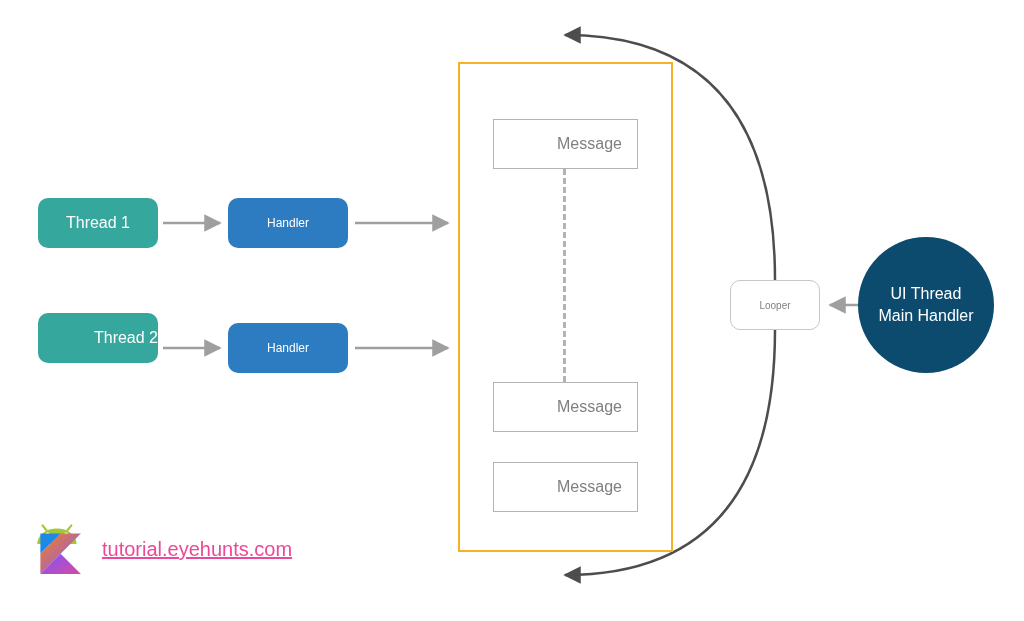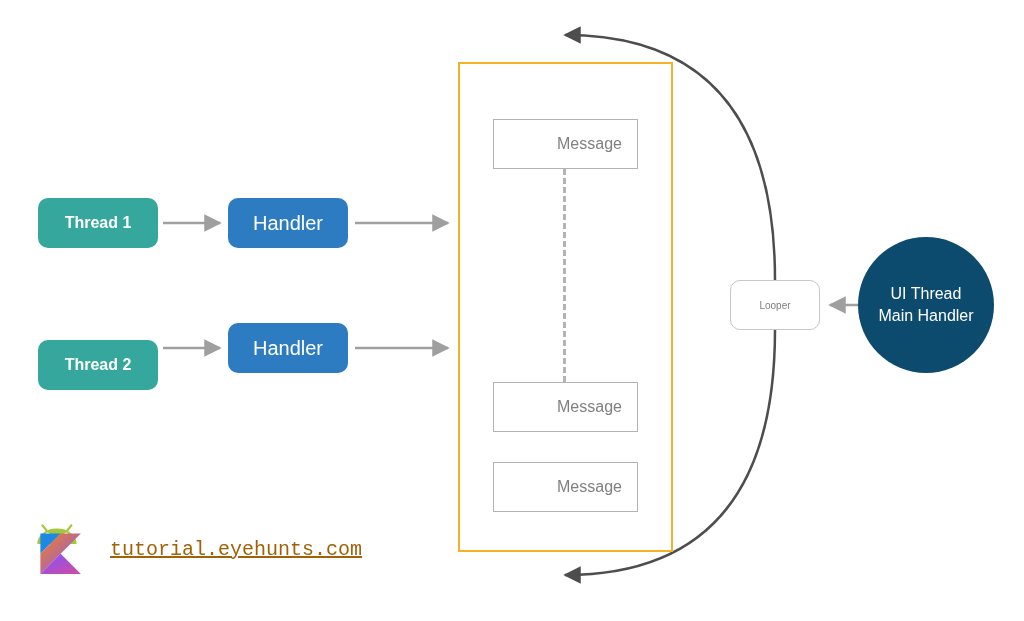--- a/index.html
+++ b/index.html
@@ -21,34 +21,34 @@
       position: absolute;
       width: 120px;
       height: 50px;
       background: #35a79c;
       border-radius: 10px;
       display: flex;
       align-items: center;
       justify-content: center;
       color: #ffffff;
       font-size: 16px;
-      font-weight: 700;
+      font-weight: 400;
     }
     
     .handler-pill {
       position: absolute;
       width: 120px;
       height: 50px;
       background: #2d7cc1;
       border-radius: 10px;
       display: flex;
       align-items: center;
       justify-content: center;
       color: #ffffff;
-      font-size: 20px;
+      font-size: 12px;
       font-weight: 400;
     }
     
     .message-queue {
       position: absolute;
       left: 458px;
       top: 62px;
       width: 215px;
       height: 490px;
       border: 2.5px solid #f5b226;
@@ -120,26 +120,25 @@
     .kotlin-logo {
       position: absolute;
       left: 28px;
       top: 515px;
       width: 62px;
       height: 62px;
     }
     
     .url-text {
       position: absolute;
-      left: 110px;
+      left: 102px;
       top: 538px;
       font-size: 20px;
-      color: #a16207;
+      color: #ec4899;
       text-decoration: underline;
-      font-family: Liberation Mono, monospace;
     }
     
     .svg-overlay {
       position: absolute;
       top: 0; left: 0;
       width: 1024px; height: 621px;
       pointer-events: none;
     }
   </style>
 </head>
@@ -172,21 +171,21 @@
   </svg>
 
   <div class="thread-pill" style="left:38px; top:198px;">
     <span>Thread 1</span>
   </div>
 
   <div class="handler-pill" style="left:228px; top:198px;">
     <span>Handler</span>
   </div>
 
-  <div class="thread-pill" style="left:38px; top:340px;">
+  <div class="thread-pill" style="left:38px; top:313px;justify-content:flex-end;">
     <span>Thread 2</span>
   </div>
 
   <div class="handler-pill" style="left:228px; top:323px;">
     <span>Handler</span>
   </div>
 
   <div class="message-queue">
 
     <div class="message-box" style="left:33px; top:55px;">

